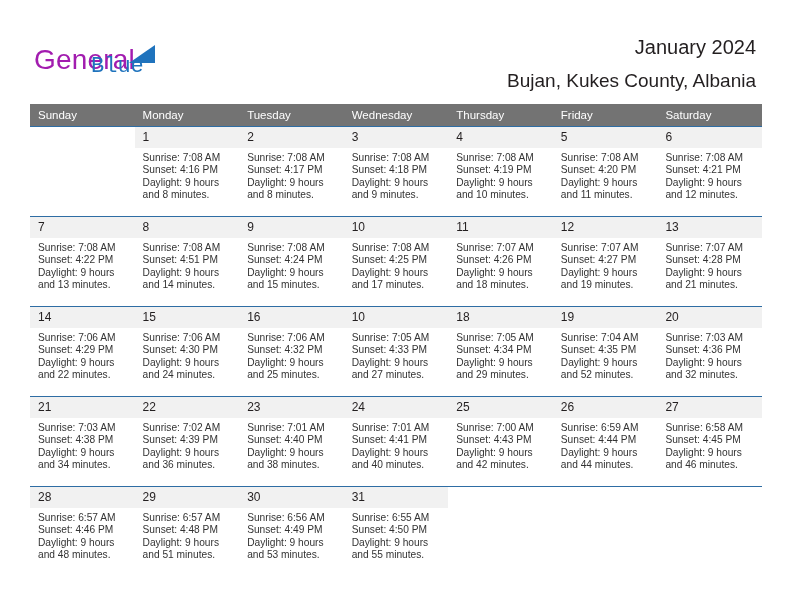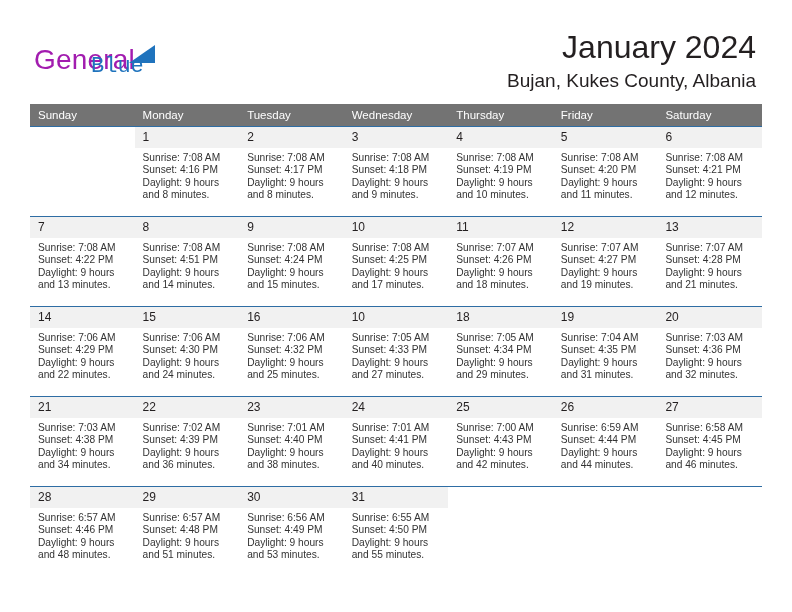--- a/index.html
+++ b/index.html
@@ -51,21 +51,21 @@
     border-left: 26px solid transparent;
     border-bottom: 18px solid #1f73bd;
   }
 
   .title-block {
     position: absolute;
     right: 36px; top: 30px;
     text-align: right;
   }
   .cal-title {
-    font-size: 32px;
+    font-size: 20px;
     color: #231f20;
     line-height: 34px;
     white-space: nowrap;
   }
   .cal-sub {
     margin-top: 9px;
     font-size: 19px;
     color: #231f20;
     line-height: 16px;
     white-space: nowrap;
@@ -317,21 +317,21 @@
               <div>Daylight: 9 hours</div>
               <div>and 29 minutes.</div>
             </div>
           </td>
           <td>
             <div class="daynum">19</div>
             <div class="info">
               <div>Sunrise: 7:04 AM</div>
               <div>Sunset: 4:35 PM</div>
               <div>Daylight: 9 hours</div>
-              <div>and 31 minutes.</div>
+              <div>and 52 minutes.</div>
             </div>
           </td>
           <td>
             <div class="daynum">20</div>
             <div class="info">
               <div>Sunrise: 7:03 AM</div>
               <div>Sunset: 4:36 PM</div>
               <div>Daylight: 9 hours</div>
               <div>and 32 minutes.</div>
             </div>

